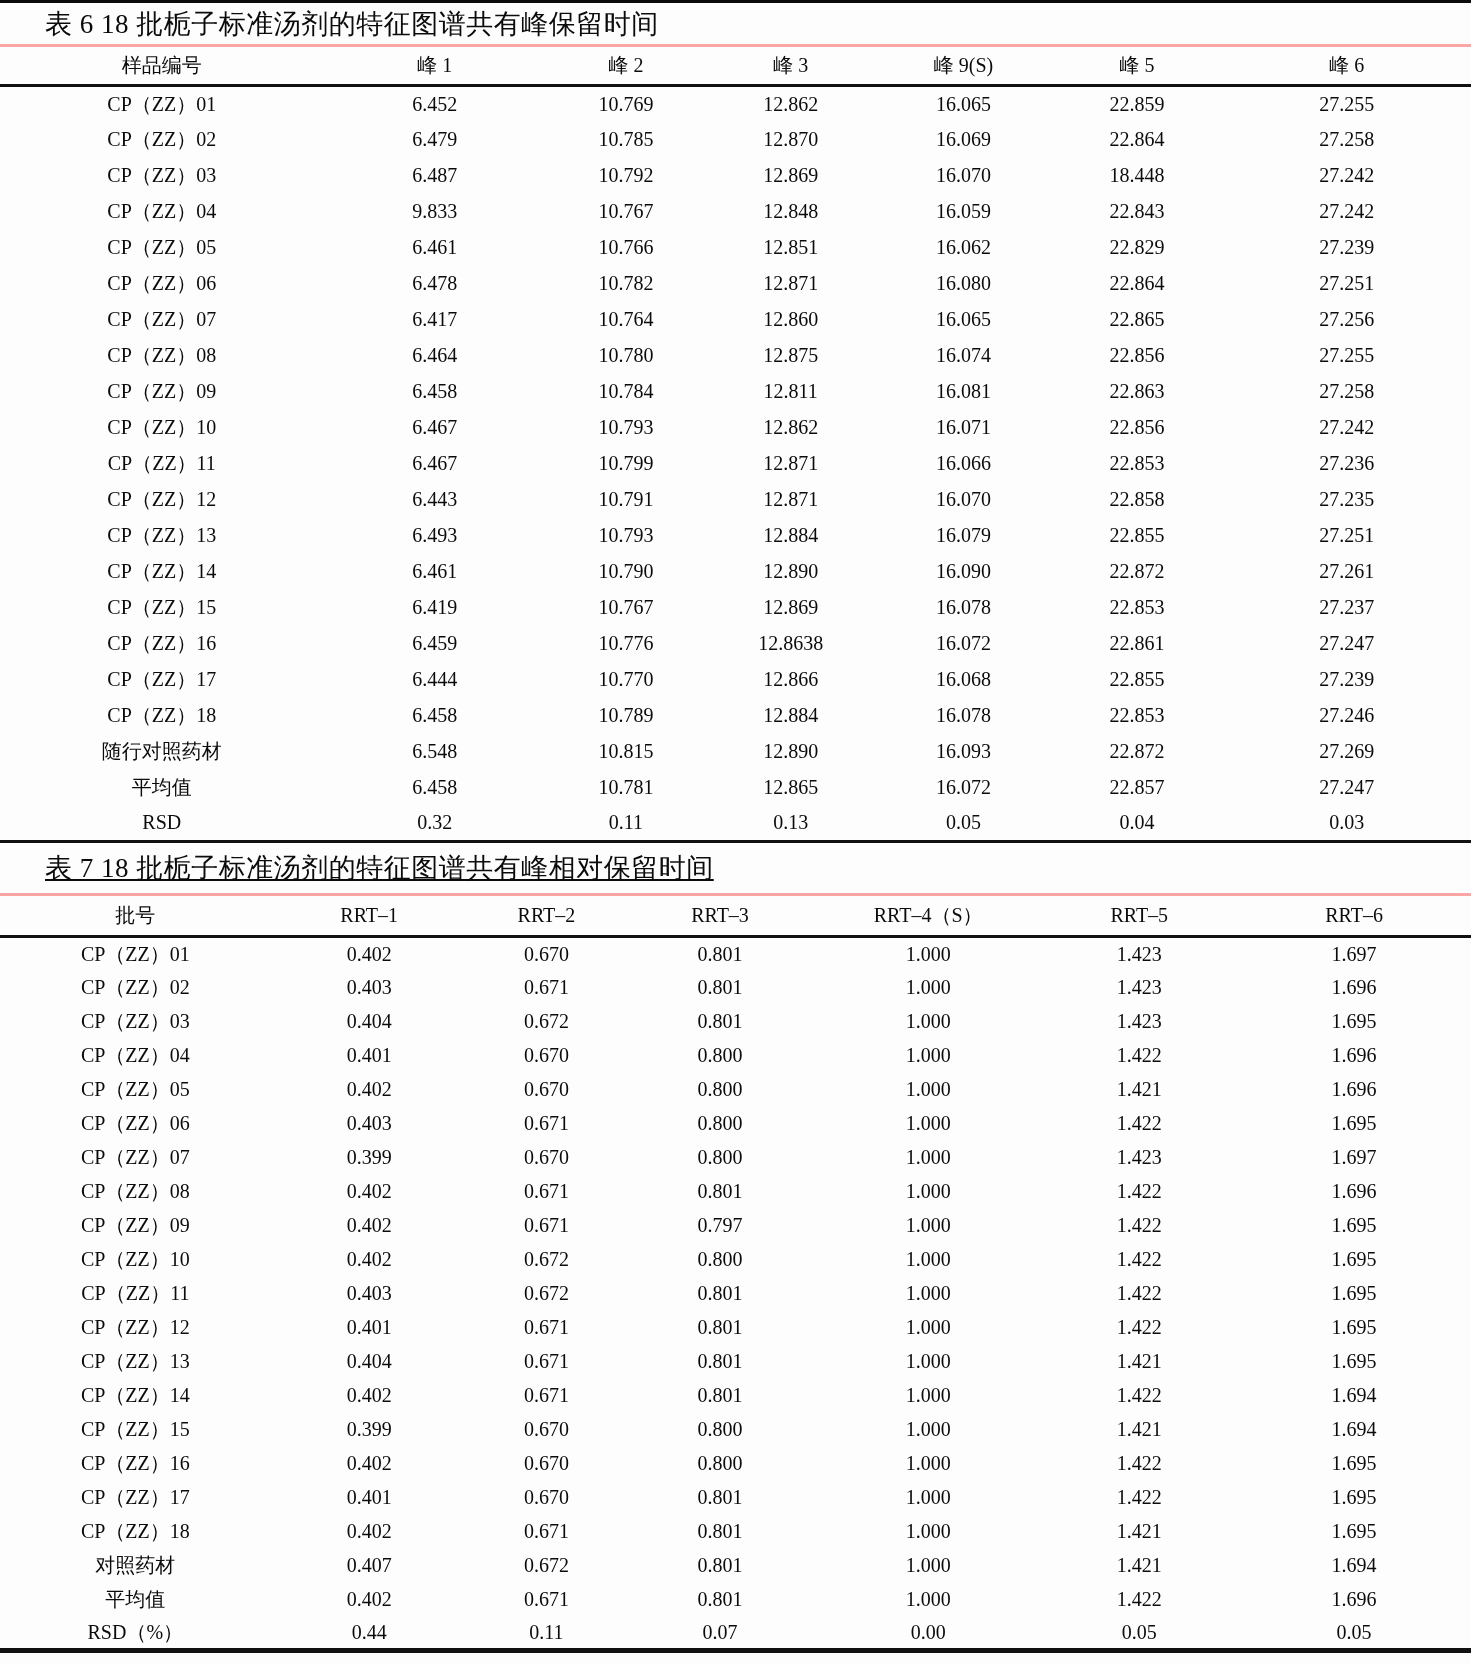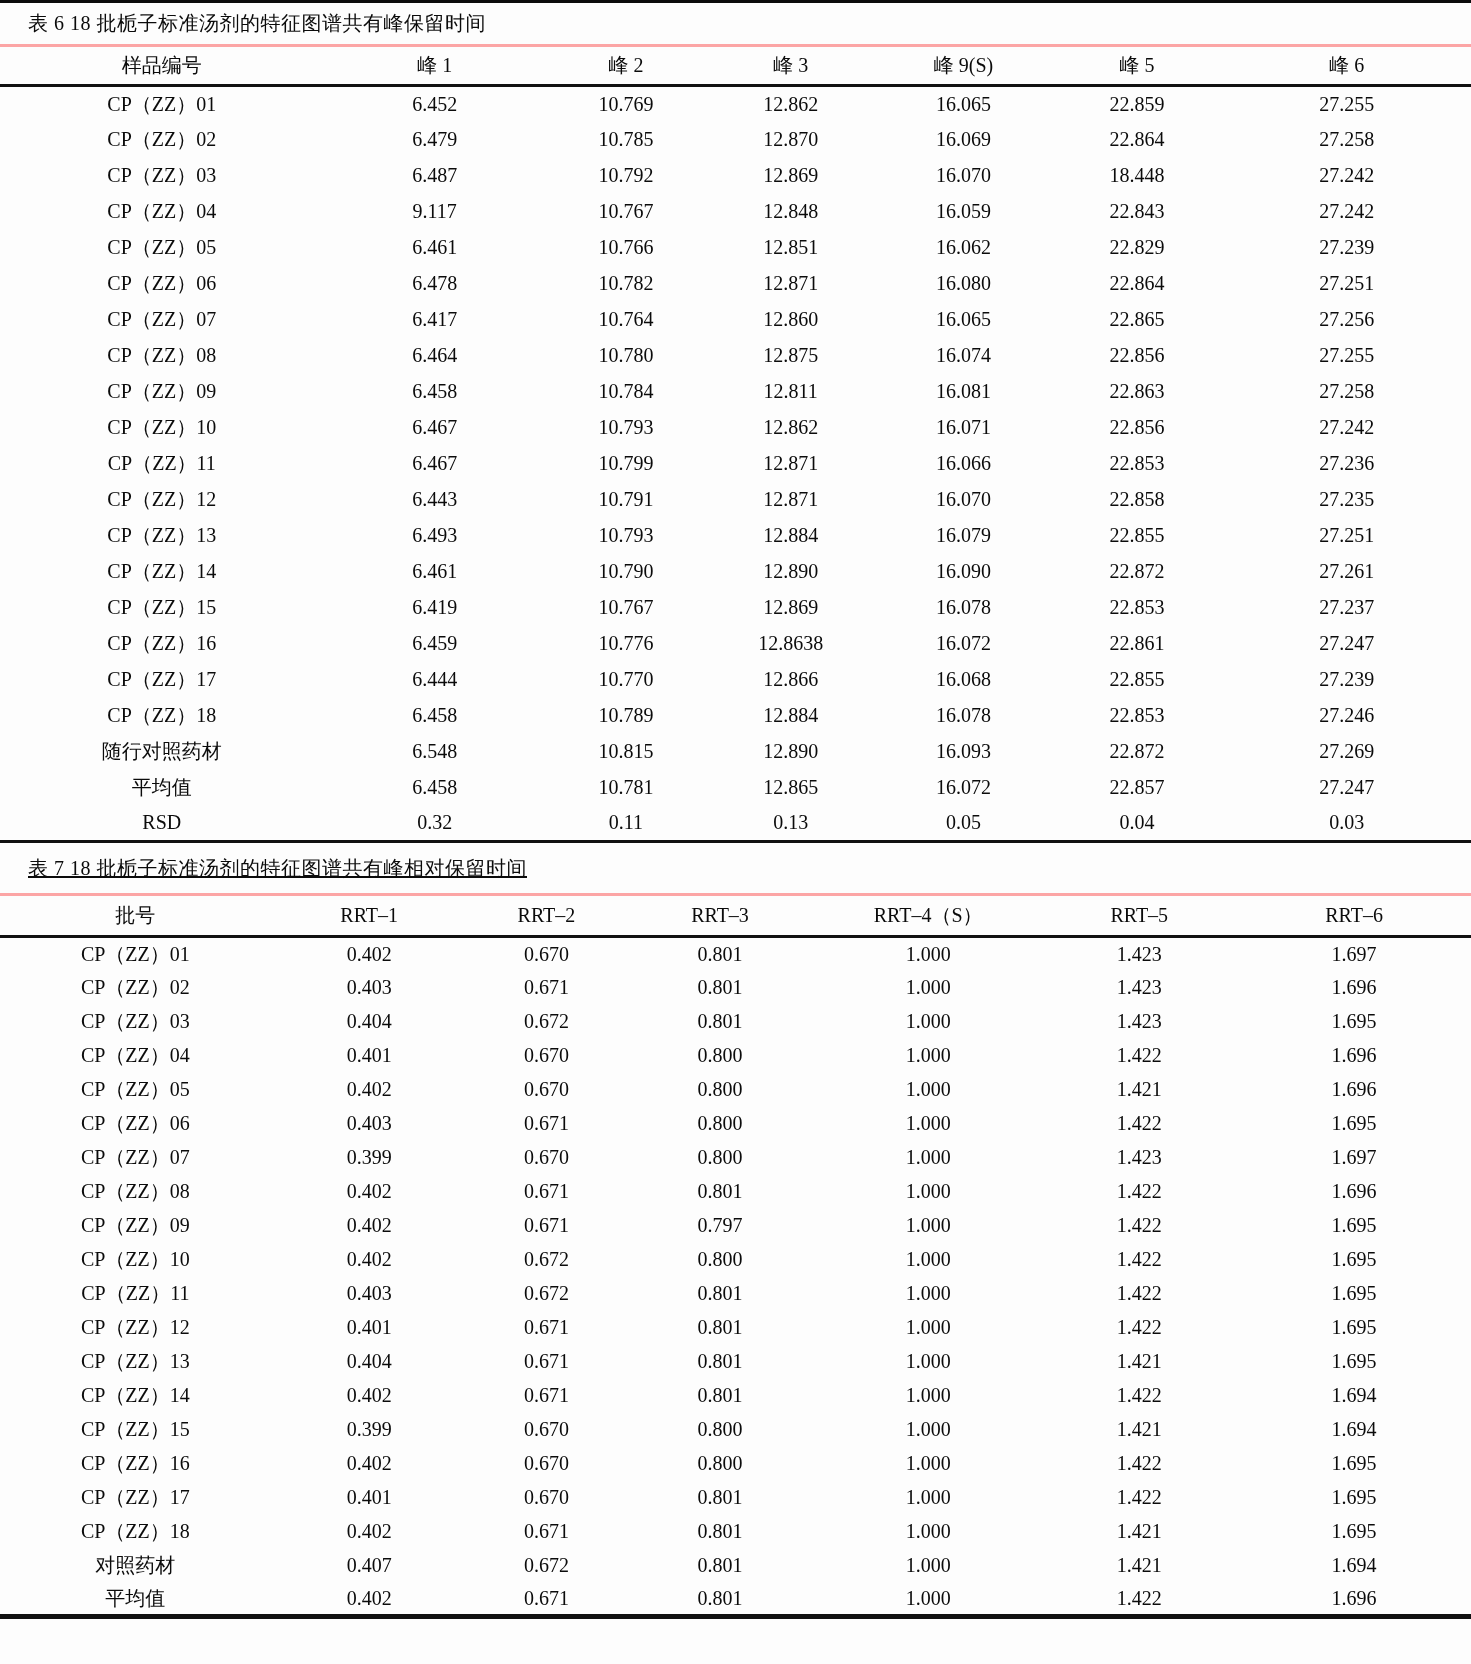--- a/index.html
+++ b/index.html
@@ -14,22 +14,22 @@
     background: #fdfdfd;
     color: #0b0b0b;
     font-family: "Liberation Serif", "DejaVu Serif", serif;
     box-sizing: border-box;
     border-top: 3px solid #0b0b0b;
     overflow: hidden;
   }
   .table-title {
     display: flex;
     align-items: center;
-    padding-left: 28px;
-    font-size: 20px;
+    padding-left: 45px;
+    font-size: 27px;
     letter-spacing: 0.5px;
     white-space: nowrap;
   }
   #title6 { height: 41px; }
   #title7 { height: 50px; text-decoration: underline; }
   table {
     width: 100%;
     border-collapse: collapse;
     table-layout: fixed;
     border-top: 3px solid #fca5a5;
@@ -101,21 +101,21 @@
           <td>CP（ZZ）03</td>
           <td>6.487</td>
           <td>10.792</td>
           <td>12.869</td>
           <td>16.070</td>
           <td>18.448</td>
           <td>27.242</td>
         </tr>
         <tr>
           <td>CP（ZZ）04</td>
-          <td>9.117</td>
+          <td>9.833</td>
           <td>10.767</td>
           <td>12.848</td>
           <td>16.059</td>
           <td>22.843</td>
           <td>27.242</td>
         </tr>
         <tr>
           <td>CP（ZZ）05</td>
           <td>6.461</td>
           <td>10.766</td>
@@ -468,16 +468,25 @@
         </tr>
         <tr>
           <td>平均值</td>
           <td>0.402</td>
           <td>0.671</td>
           <td>0.801</td>
           <td>1.000</td>
           <td>1.422</td>
           <td>1.696</td>
         </tr>
+        <tr>
+          <td>RSD（%）</td>
+          <td>0.44</td>
+          <td>0.11</td>
+          <td>0.07</td>
+          <td>0.00</td>
+          <td>0.05</td>
+          <td>0.05</td>
+        </tr>
       </tbody>
   </table>
 
 </div>
 
 </body></html>

